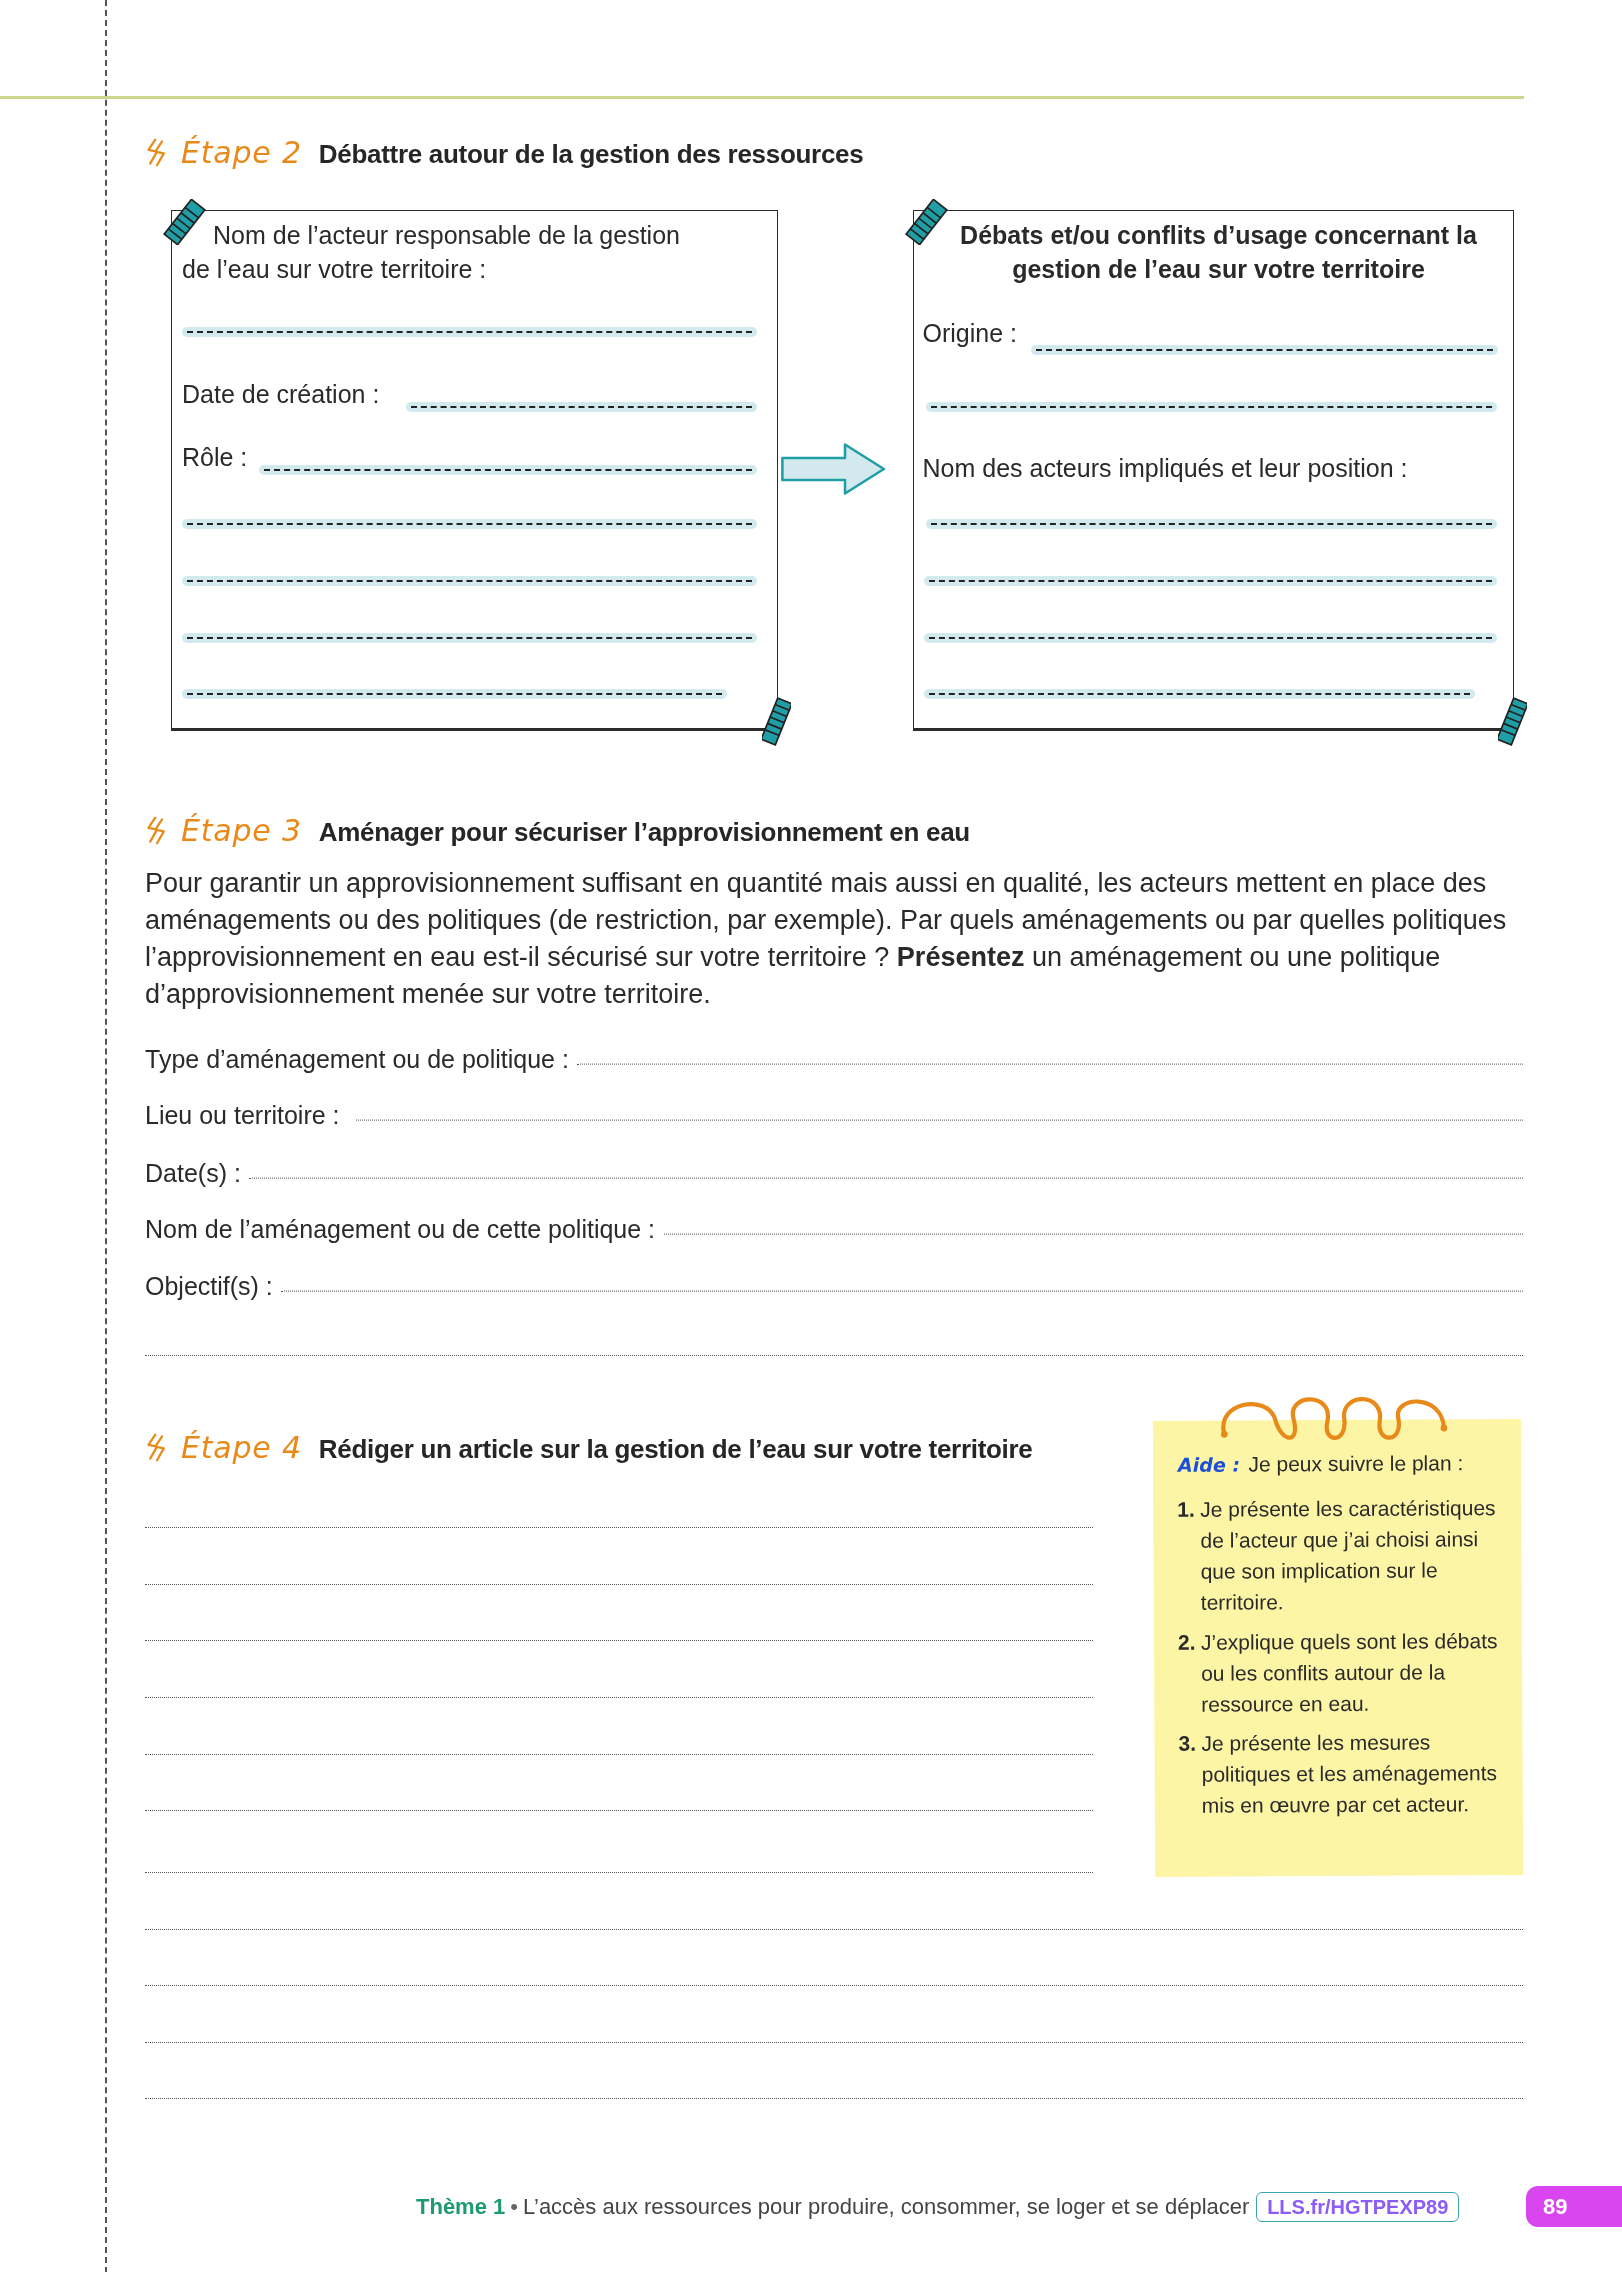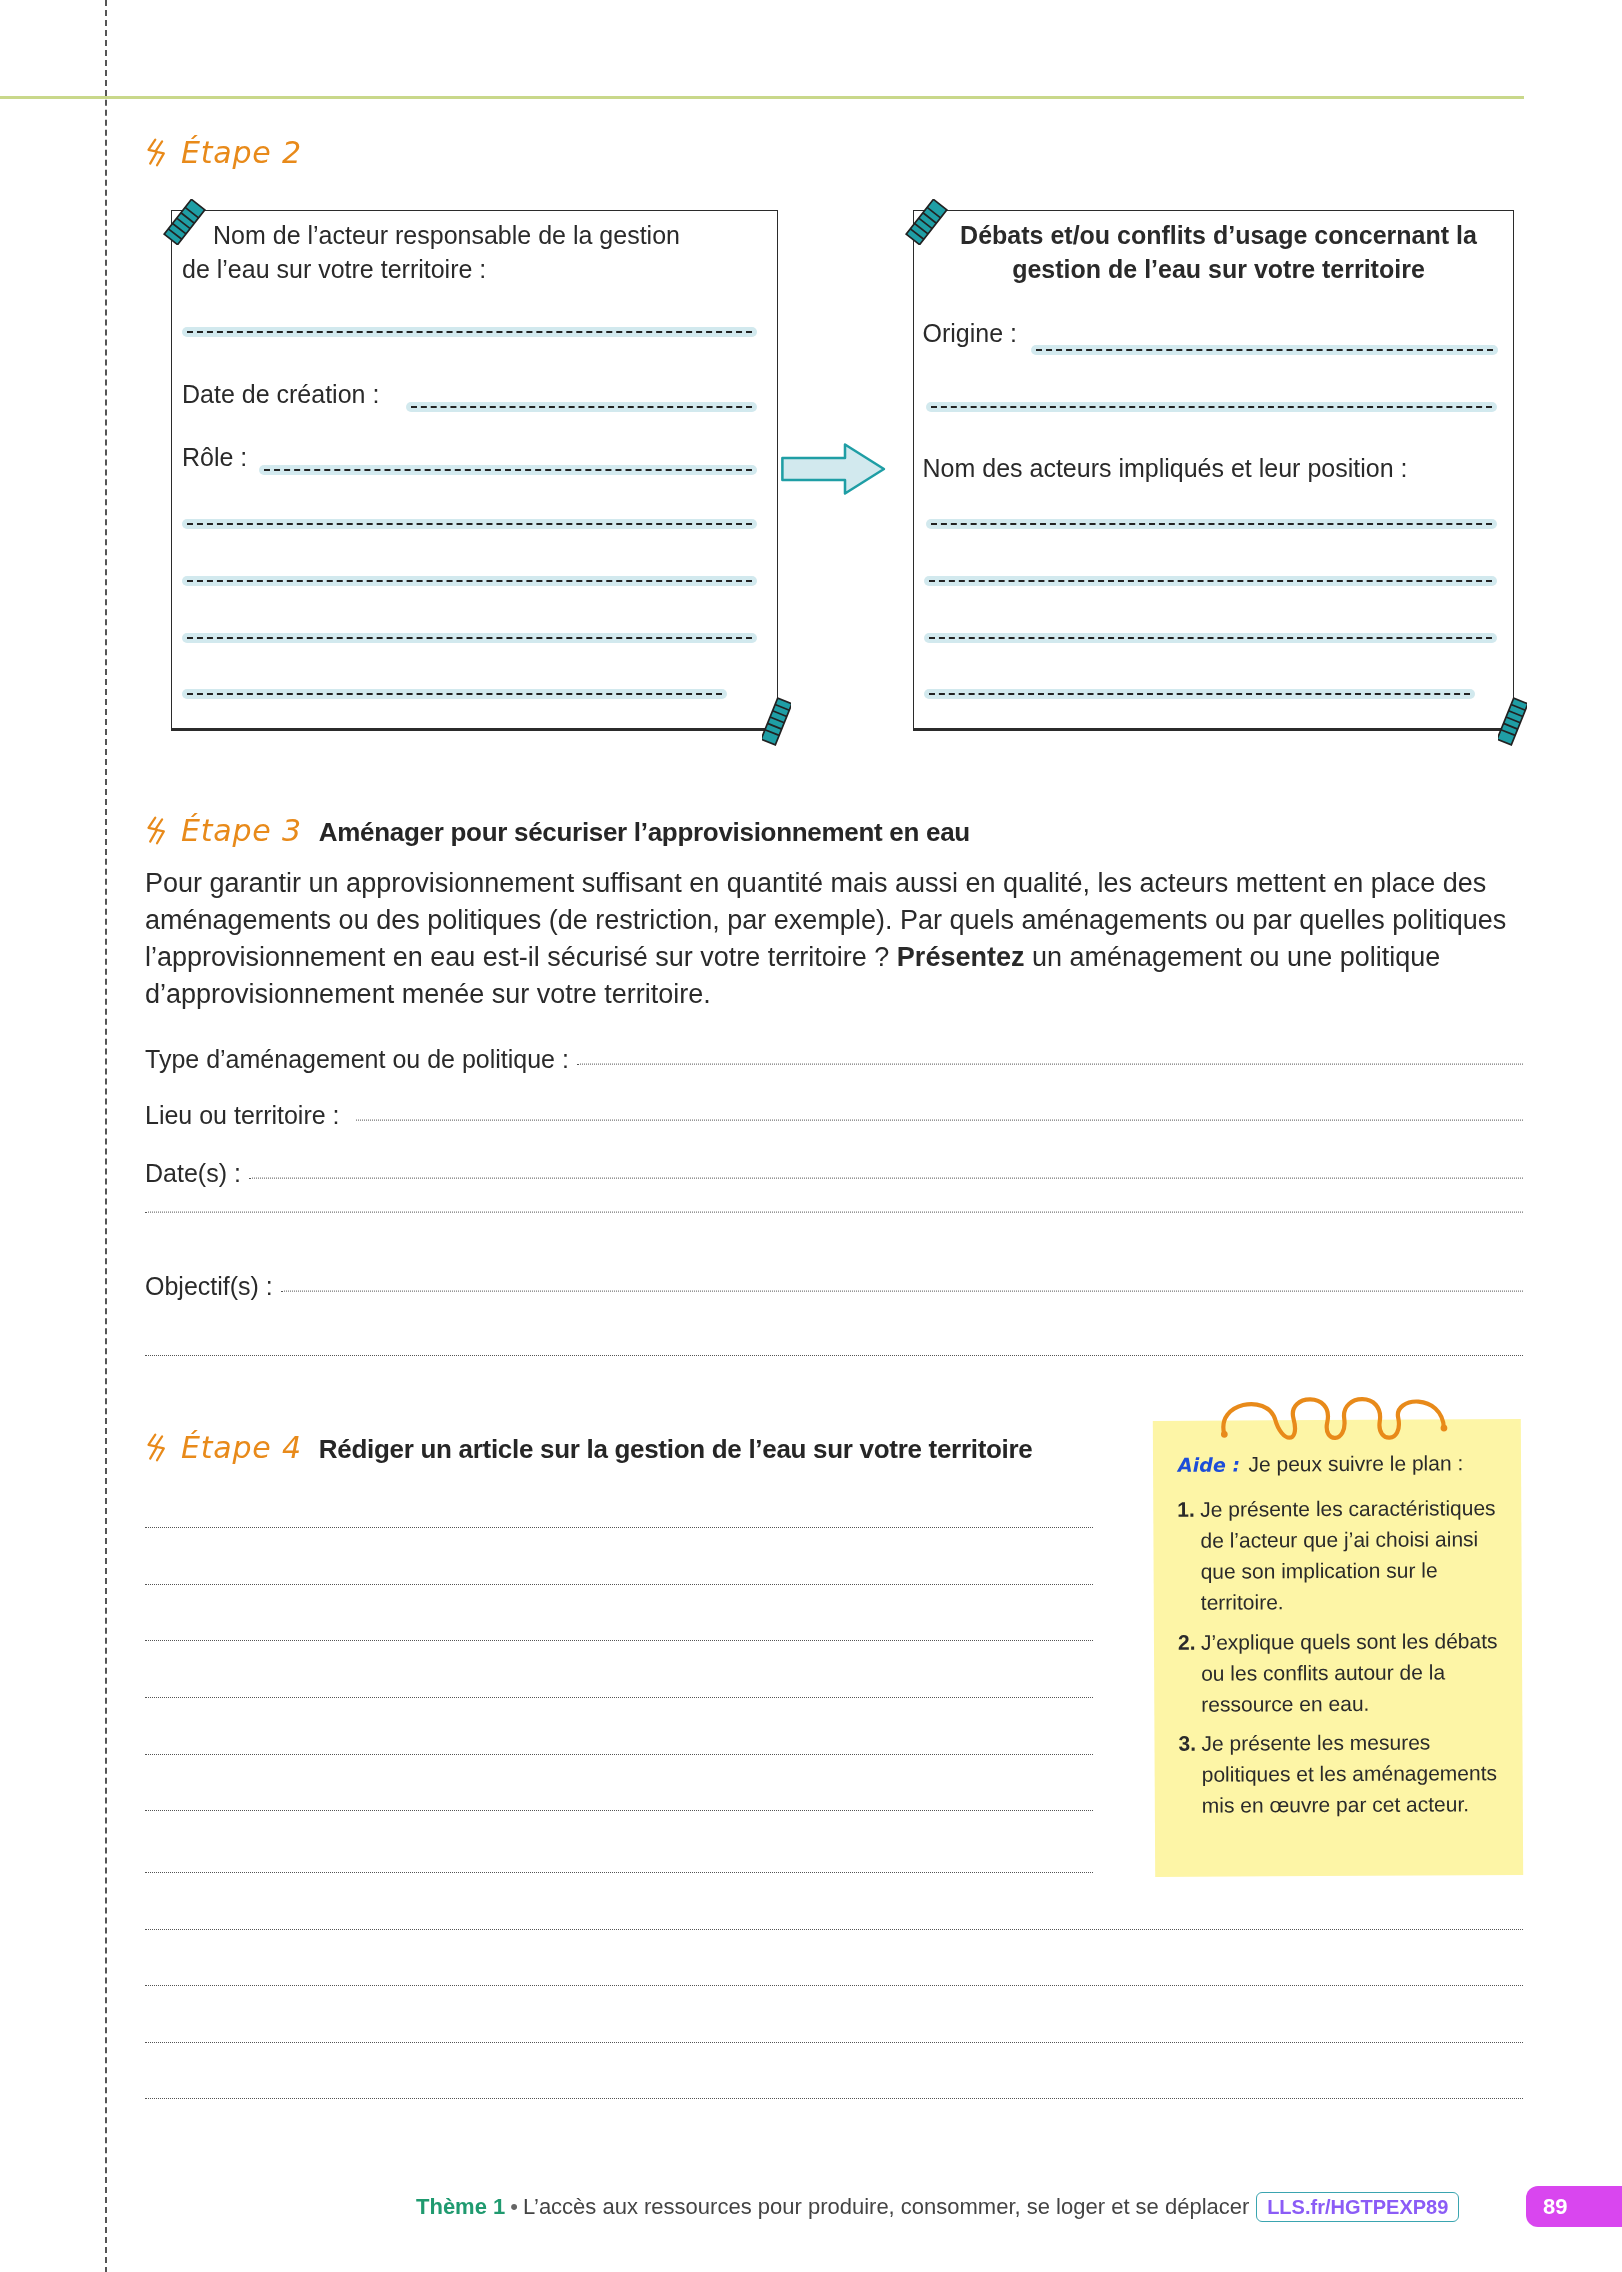--- a/index.html
+++ b/index.html
@@ -53,20 +53,21 @@
 <body>
 
 <div class="margin-line"></div>
 <div class="top-rule"></div>
 
 <div class="step-heading" style="top:135px;">
   <svg class="bolt" viewBox="0 0 28 34">
       <path d="M12 2 L4 14 L14 16 L6 30 M20 4 L12 16 L22 18 L14 32" fill="none" stroke="#e88a1a" stroke-width="2.6" stroke-linecap="round" stroke-linejoin="round"></path>
     </svg>
   <span class="step-no">Étape 2</span>
+  <span class="step-title">Débattre autour de la gestion des ressources</span>
 </div>
 
 <div class="card" style="left:171px; top:210px; width:607px; height:521px;">
   <svg class="tape-tl" viewBox="0 0 60 54">
       <g transform="rotate(-52 30 27)">
         <rect x="4" y="17" width="52" height="20" fill="#1f9ea5" stroke="#222" stroke-width="2"></rect>
         <path d="M12 17 L12 37 M20 17 L20 37 M28 17 L28 37 M36 17 L36 37 M44 17 L44 37" stroke="#222" stroke-width="2"></path>
       </g>
     </svg>
   <div class="text" style="left:41px; top:6.8px;">Nom de l’acteur responsable de la gestion</div>
@@ -133,20 +134,21 @@
 </div>
 <div class="form-row" style="top:1101px;gap:8px;">
   <span class="lbl">Lieu ou territoire :</span>
   <span class="fill"></span>
 </div>
 <div class="form-row" style="top:1159px;">
   <span class="lbl">Date(s) :</span>
   <span class="fill"></span>
 </div>
 <div class="form-row" style="top:1215px;">
+  <span class="lbl">Nom de l’aménagement ou de cette politique :</span>
   <span class="fill"></span>
 </div>
 <div class="form-row" style="top:1272px;">
   <span class="lbl">Objectif(s) :</span>
   <span class="fill"></span>
 </div>
 <div class="write-line" style="top:1355px; width:1378px;"></div>
 
 <div class="step-heading" style="top:1430px;">
   <svg class="bolt" viewBox="0 0 28 34">

